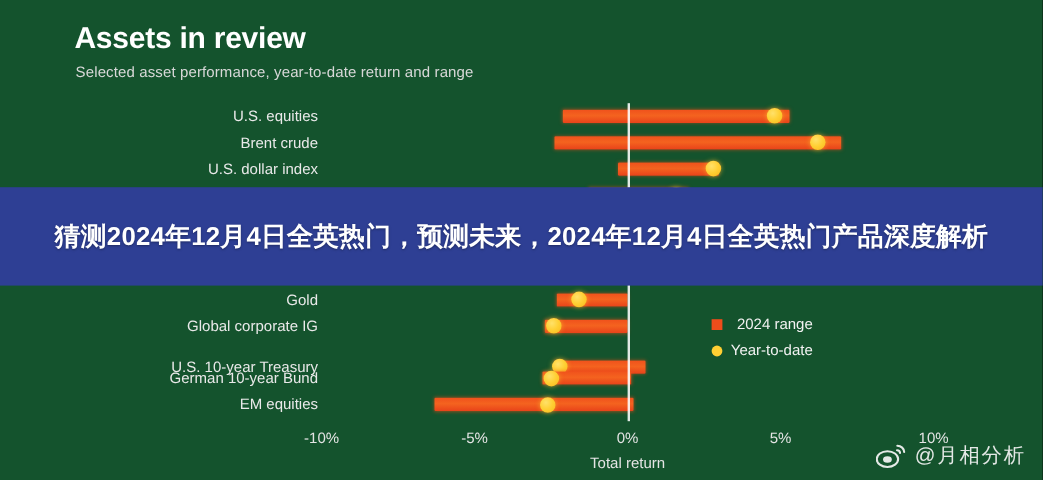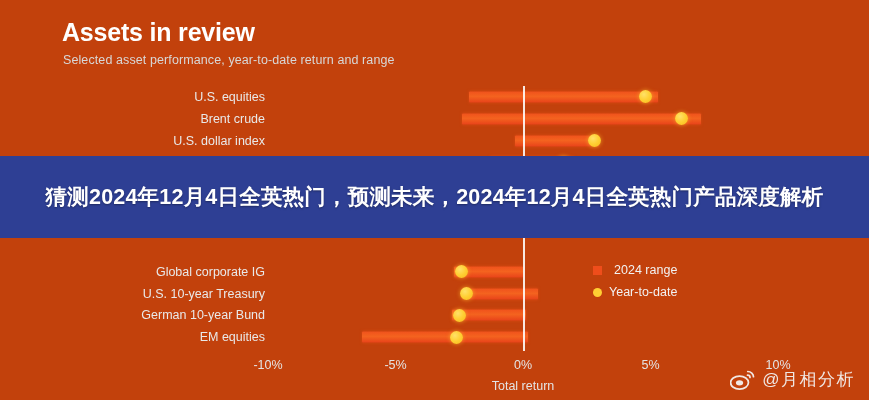--- a/index.html
+++ b/index.html
@@ -13,21 +13,21 @@
     position: relative;
     overflow: hidden;
     font-family: "Liberation Sans", sans-serif;
     color: #fff;
   }
 
   
   #chart-card {
     position: absolute;
     inset: 0;
-    background: #c2410c;
+    background: #14532d;
   }
 
   #chart-title {
     position: absolute;
     left: 62px; top: 18px;
     font-size: 25px;
     font-weight: bold;
     letter-spacing: -0.2px;
     color: #ffffff;
   }
@@ -214,26 +214,31 @@
       <div class="row" style="top: 109.167px; height: 21.8333px;">
         <div class="row-label">Hard-currency EM debt</div>
         <div class="bar" style="left: 482.2px; width: 68.85px;"></div>
         <div class="dot" style="left: 510.25px;"></div>
       </div>
       <div class="row" style="top: 131px; height: 21.8333px;">
         <div class="row-label">Italian 10-year BTP</div>
         <div class="bar" style="left: 484.75px; width: 61.2px;"></div>
         <div class="dot" style="left: 494.95px;"></div>
       </div>
+      <div class="row" style="top: 152.833px; height: 21.8333px;">
+        <div class="row-label">Gold</div>
+        <div class="bar" style="left: 464.35px; width: 58.65px;"></div>
+        <div class="dot" style="left: 482.2px;"></div>
+      </div>
       <div class="row" style="top: 174.667px; height: 21.8333px;">
         <div class="row-label">Global corporate IG</div>
         <div class="bar" style="left: 454.15px; width: 68.85px;"></div>
         <div class="dot" style="left: 461.8px;"></div>
       </div>
-      <div class="row" style="top: 197px; height: 21.8333px;">
+      <div class="row" style="top: 209px; height: 21.8333px;">
         <div class="row-label">U.S. 10-year Treasury</div>
         <div class="bar" style="left: 461.8px; width: 76.5px;"></div>
         <div class="dot" style="left: 466.9px;"></div>
       </div>
       <div class="row" style="top: 218.333px; height: 21.8333px;">
         <div class="row-label">German 10-year Bund</div>
         <div class="bar" style="left: 451.6px; width: 73.95px;"></div>
         <div class="dot" style="left: 459.25px;"></div>
       </div>
       <div class="row" style="top: 240.167px; height: 21.8333px;">

